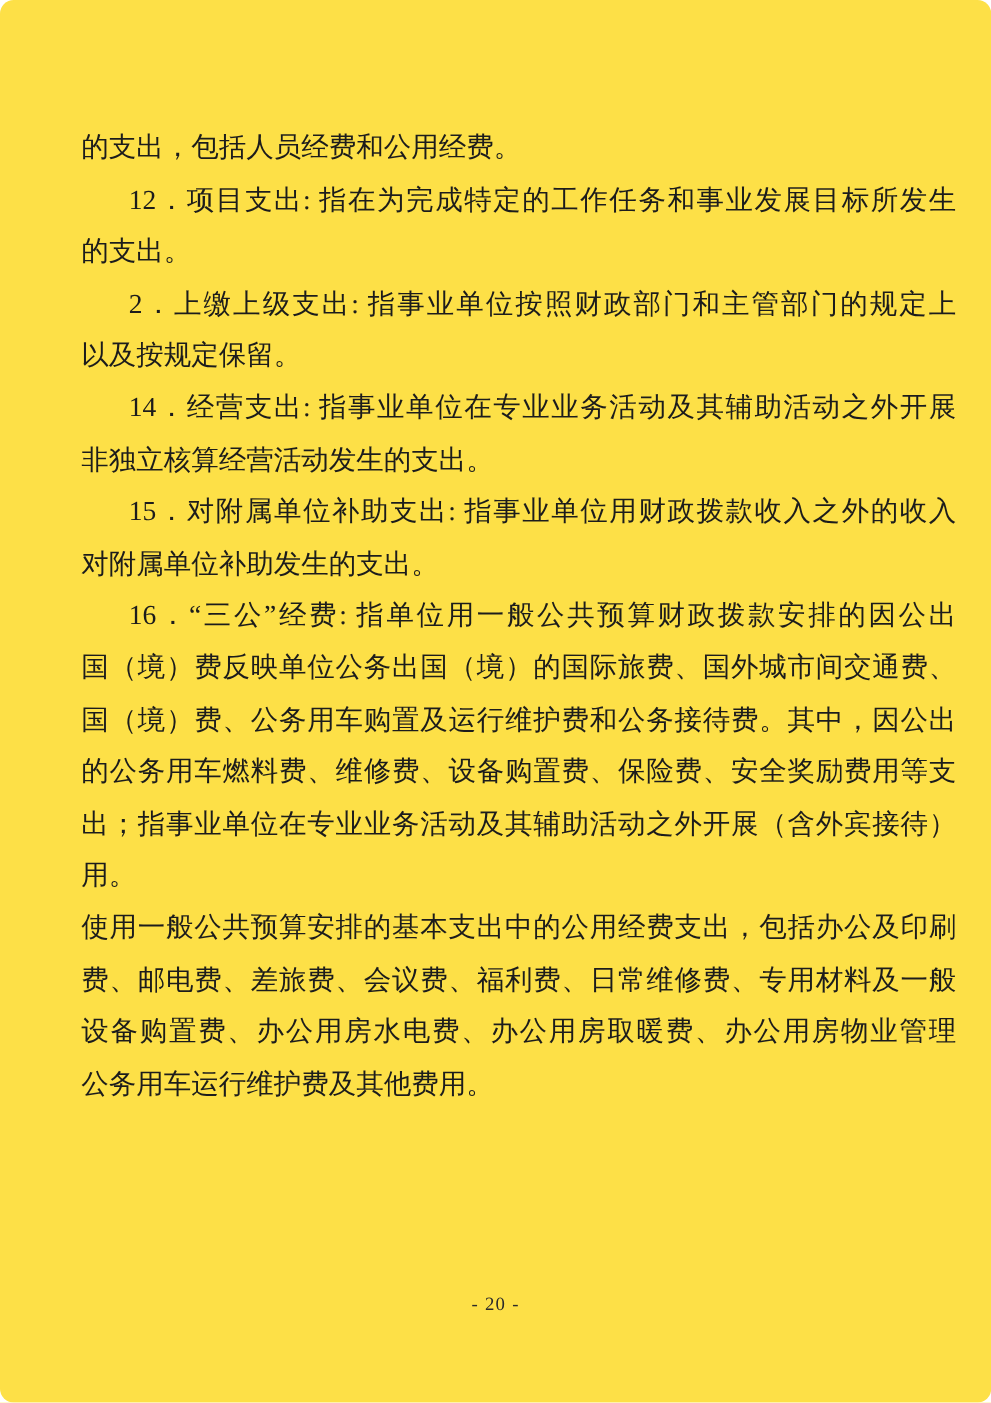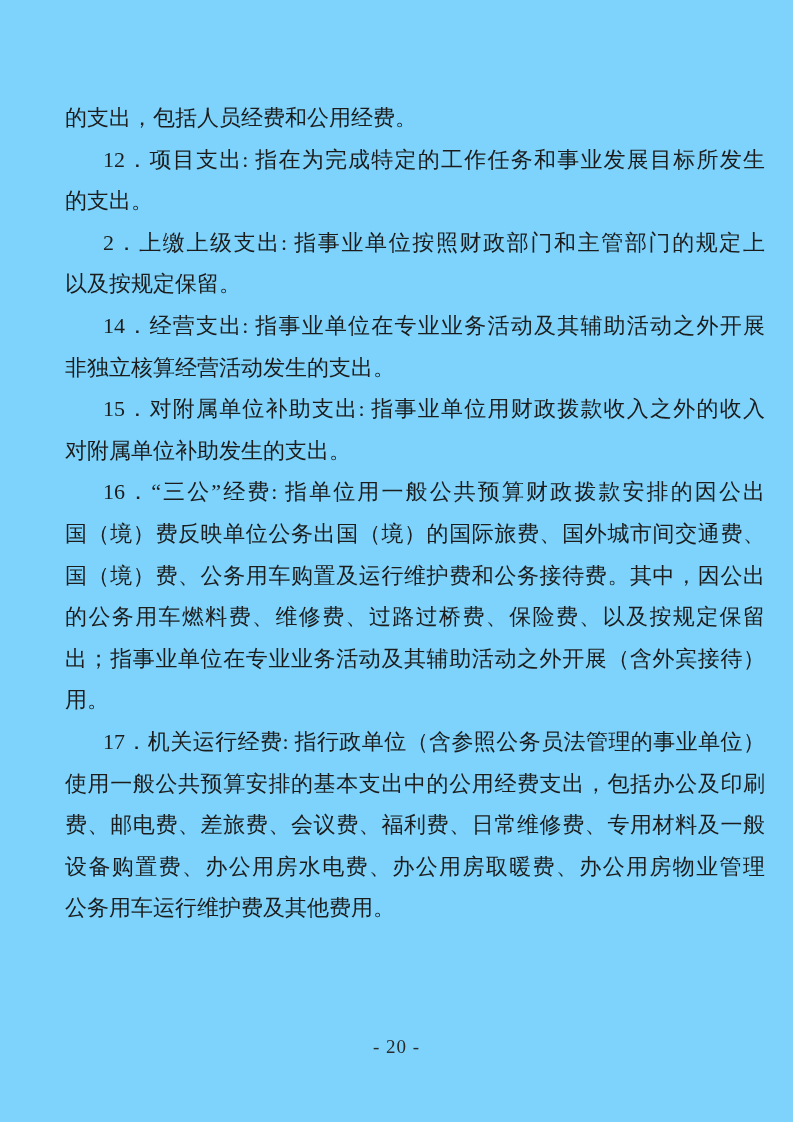--- a/index.html
+++ b/index.html
@@ -4,24 +4,25 @@
 <style>
   html, body {
     margin: 0;
     padding: 0;
     background: #ffffff;
   }
   .page {
     position: relative;
     width: 793px;
     height: 1122px;
-    background: #7dd3fc;
+    background: #fde047;
     overflow: hidden;
     font-family: "Liberation Serif", "DejaVu Serif", serif;
     color: #1c1c1c;
+    border-radius: 11px;
   }
   .text-block {
     position: absolute;
     left: 65px;
     top: 97px;
     width: 700px;
   }
   .line {
     font-size: 22px;
     line-height: 41.6px;
@@ -38,21 +39,21 @@
     text-align: justify;
     text-align-last: justify;
     text-justify: inter-character;
   }
   .footer {
     position: absolute;
     top: 1036px;
     left: 0;
     width: 100%;
     text-align: center;
-    font-size: 19px;
+    font-size: 15px;
     color: #2a2a2a;
     letter-spacing: 1px;
   }
 </style>
 </head>
 <body>
 
 <div class="page">
   <div class="text-block">
       <div class="line">的支出，包括人员经费和公用经费。</div>
@@ -60,23 +61,22 @@
       <div class="line">的支出。</div>
       <div class="line indent fill">2．上缴上级支出: 指事业单位按照财政部门和主管部门的规定上</div>
       <div class="line">以及按规定保留。</div>
       <div class="line indent fill">14．经营支出: 指事业单位在专业业务活动及其辅助活动之外开展</div>
       <div class="line">非独立核算经营活动发生的支出。</div>
       <div class="line indent fill">15．对附属单位补助支出: 指事业单位用财政拨款收入之外的收入</div>
       <div class="line">对附属单位补助发生的支出。</div>
       <div class="line indent fill">16．“三公”经费: 指单位用一般公共预算财政拨款安排的因公出</div>
       <div class="line fill">国（境）费反映单位公务出国（境）的国际旅费、国外城市间交通费、</div>
       <div class="line fill">国（境）费、公务用车购置及运行维护费和公务接待费。其中，因公出</div>
-      <div class="line fill">的公务用车燃料费、维修费、过路过桥费、保险费、以及按规定保留</div>
+      <div class="line fill">的公务用车燃料费、维修费、设备购置费、保险费、安全奖励费用等支</div>
       <div class="line fill">出；指事业单位在专业业务活动及其辅助活动之外开展（含外宾接待）费</div>
       <div class="line">用。</div>
-      <div class="line indent fill">17．机关运行经费: 指行政单位（含参照公务员法管理的事业单位）</div>
       <div class="line fill">使用一般公共预算安排的基本支出中的公用经费支出，包括办公及印刷</div>
       <div class="line fill">费、邮电费、差旅费、会议费、福利费、日常维修费、专用材料及一般</div>
       <div class="line fill">设备购置费、办公用房水电费、办公用房取暖费、办公用房物业管理费、</div>
       <div class="line">公务用车运行维护费及其他费用。</div>
     </div>
   <div class="footer">- 20 -</div>
 </div>
 
 </body></html>

